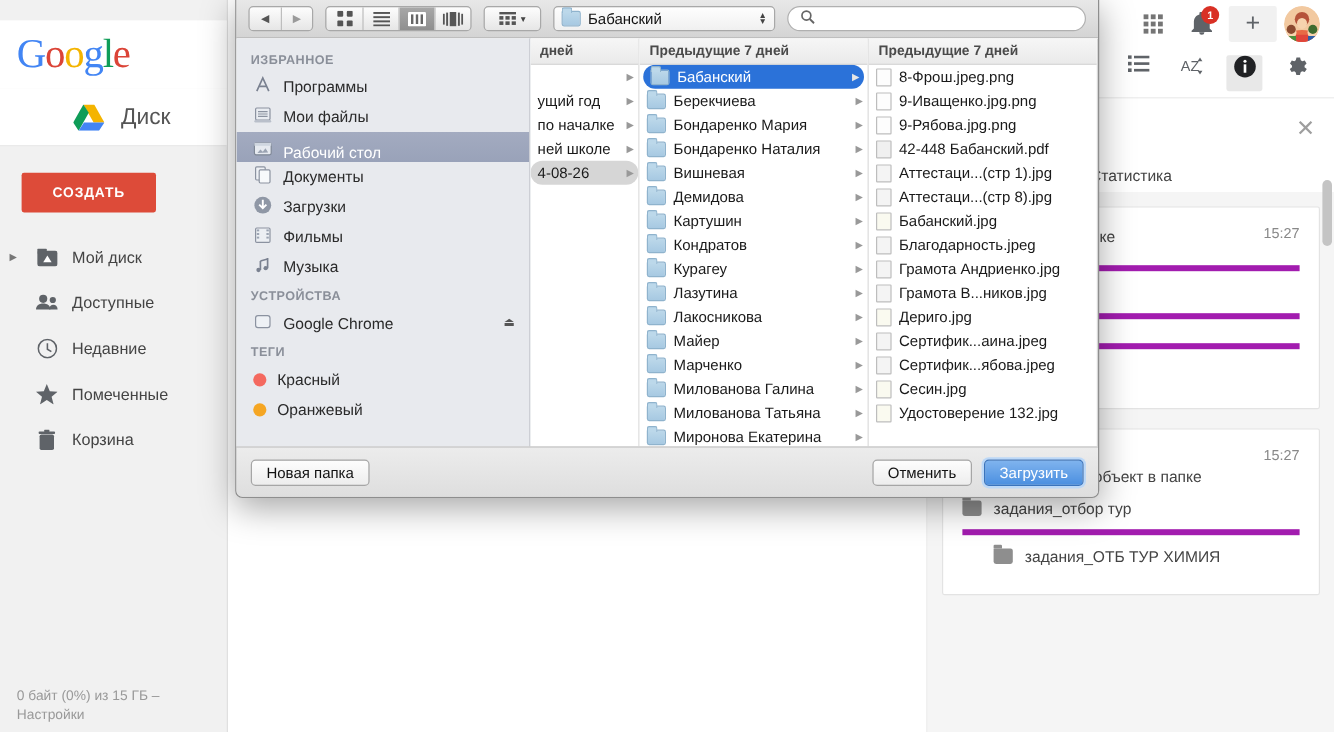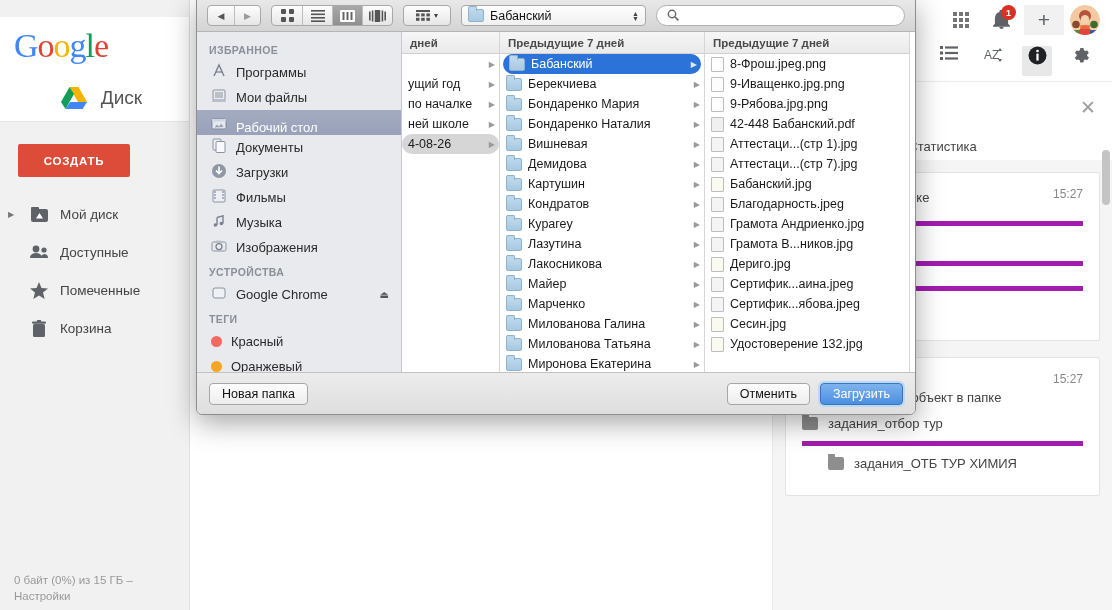--- a/index.html
+++ b/index.html
@@ -92,21 +92,21 @@
   .act-seg div{width:47px;gap:4px;}
   .loc-select{height:21px;min-width:185px;border:1px solid #a8a8a8;border-radius:4px;background:linear-gradient(#fefefe,#f0f0f0);
      display:flex;align-items:center;gap:6px;padding:0 4px 0 6px;font-size:12.5px;color:#111;cursor:pointer;}
   .loc-select .steppers{margin-left:auto;display:flex;flex-direction:column;line-height:5px;font-size:7px;color:#444;padding-right:2px;}
   .searchbox{flex:1;height:21px;border:1px solid #b0b0b0;border-radius:11px;background:#fff;display:flex;align-items:center;
      padding:0 10px;gap:6px;}
   .searchbox input{border:0;outline:0;font-size:12px;width:100%;font-family:inherit;background:transparent;}
 
   .dlg-body{position:absolute;top:32px;left:0;right:0;bottom:42px;display:flex;background:#fff;}
   
-  .dlg-side{width:205px;background:#e8eaee;border-right:1px solid #c6c9cf;overflow:hidden;padding-top:6px;}
+  .dlg-side{width:245px;background:#e8eaee;border-right:1px solid #c6c9cf;overflow:hidden;padding-top:6px;}
   .side-head{font-size:10.5px;color:#8a8f99;font-weight:bold;letter-spacing:.4px;padding:6px 0 4px 12px;}
   .side-item{display:flex;align-items:center;gap:9px;height:25px;padding-left:14px;font-size:13px;color:#2a2a2a;cursor:pointer;}
   .side-item.sel{background:linear-gradient(#a3abc0,#99a2b9);color:#fff;align-items:flex-end;}
   .side-item .eject{margin-left:auto;margin-right:12px;color:#555;font-size:10px;}
   .dot{width:11px;height:11px;border-radius:50%;display:inline-block;}
 
   
   .cols{flex:1;display:flex;overflow:hidden;}
   .col{border-right:1px solid #d6d6d6;overflow:hidden;position:relative;background:#fff;}
   .col-head{height:22px;background:linear-gradient(#f6f6f6,#eaeaea);border-bottom:1px solid #d0d0d0;
@@ -178,20 +178,30 @@
               <circle cx="15" cy="5" r="2.6" fill="#5f6368"></circle>
               <path d="M1 13c0-3.3 2.7-5 6-5s6 1.7 6 5z" fill="#5f6368"></path>
               <path d="M12 13c0-2.4 1.5-4 3.5-4S19 10.6 19 13z" fill="#5f6368"></path>
             </svg>
           </span>
         <span>Доступные</span>
       </div>
       <div class="nav-item">
         <span class="caret"></span>
         <span class="nicon">
+            <svg width="17" height="17" viewBox="0 0 17 17">
+              <circle cx="8.5" cy="8.5" r="7.6" fill="none" stroke="#5f6368" stroke-width="1.3"></circle>
+              <path d="M8.5 4v5l3.3 2" stroke="#5f6368" stroke-width="1.3" fill="none"></path>
+            </svg>
+          </span>
+        <span>Недавние</span>
+      </div>
+      <div class="nav-item">
+        <span class="caret"></span>
+        <span class="nicon">
             <svg width="18" height="17" viewBox="0 0 18 17">
               <polygon points="9,0 11.5,6 18,6.4 13,10.6 14.7,17 9,13.4 3.3,17 5,10.6 0,6.4 6.5,6" fill="#5f6368"></polygon>
             </svg>
           </span>
         <span>Помеченные</span>
       </div>
       <div class="nav-item">
         <span class="caret"></span>
         <span class="nicon">
             <svg width="14" height="17" viewBox="0 0 14 17">
@@ -487,28 +497,20 @@
       <div class="side-item">
         <span><svg width="16" height="16" viewBox="0 0 16 16">
               <path d="M12 2v8.5" stroke="#7a8190" stroke-width="1.4"></path>
               <path d="M6 4.5V12" stroke="#7a8190" stroke-width="1.4"></path>
               <path d="M6 4.5L12 2.8" stroke="#7a8190" stroke-width="1.4"></path>
               <circle cx="4.4" cy="12" r="1.8" fill="#7a8190"></circle>
               <circle cx="10.4" cy="10.5" r="1.8" fill="#7a8190"></circle>
             </svg></span>
         <span>Музыка</span>
       </div>
-      <div class="side-item">
-        <span><svg width="16" height="16" viewBox="0 0 16 16">
-              <rect x="1" y="4" width="14" height="9" rx="1.6" fill="#e8ebf0" stroke="#8b92a0"></rect>
-              <rect x="5" y="2.5" width="5" height="2" rx="0.8" fill="#b9bfca"></rect>
-              <circle cx="8" cy="8.6" r="3" fill="none" stroke="#7a8190" stroke-width="1.3"></circle>
-            </svg></span>
-        <span>Изображения</span>
-      </div>
 
       <div class="side-head">УСТРОЙСТВА</div>
       <div class="side-item">
         <span><svg width="16" height="16" viewBox="0 0 16 16">
               <rect x="2" y="3" width="12" height="10" rx="2" fill="#eef1f5" stroke="#8b92a0"></rect>
             </svg></span>
         <span>Google Chrome</span>
         <span class="eject">⏏</span>
       </div>
 
@@ -656,21 +658,21 @@
           <div class="crow">
               <span class="file-ico pdf"></span>
               <span>42-448 Бабанский.pdf</span>
             </div>
           <div class="crow">
               <span class="file-ico img"></span>
               <span>Аттестаци...(стр 1).jpg</span>
             </div>
           <div class="crow">
               <span class="file-ico img"></span>
-              <span>Аттестаци...(стр 7).jpg</span>
+              <span>Аттестаци...(стр 8).jpg</span>
             </div>
           <div class="crow">
               <span class="file-ico tall"></span>
               <span>Бабанский.jpg</span>
             </div>
           <div class="crow">
               <span class="file-ico img"></span>
               <span>Благодарность.jpeg</span>
             </div>
           <div class="crow">

